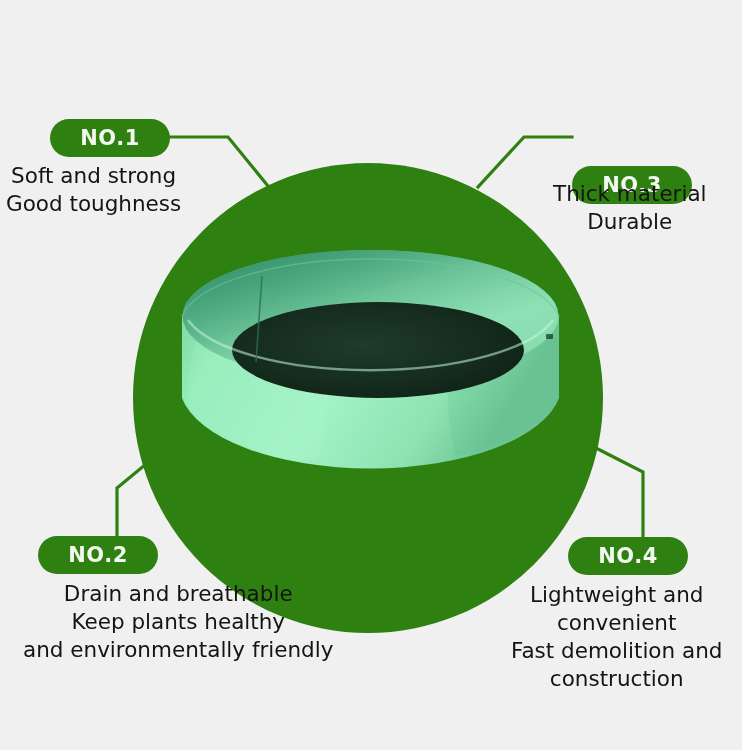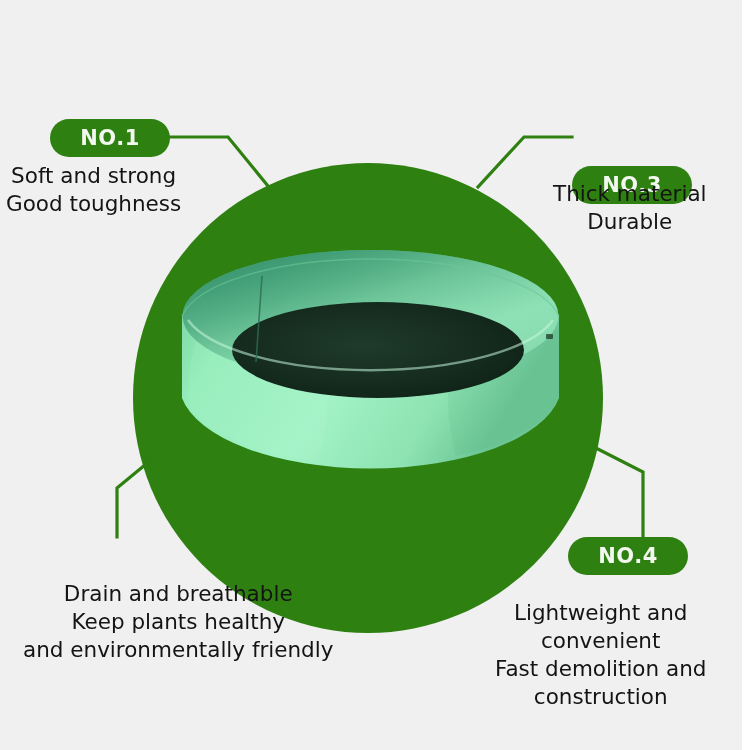--- a/index.html
+++ b/index.html
@@ -71,21 +71,21 @@
     position: absolute;
     color: #141414;
     font-size: 21.5px;
     line-height: 28px;
     white-space: pre;
     text-align: center;
   }
   #text-1 { left: 6px;   top: 162px; }
   #text-3 { left: 553px; top: 180px; }
   #text-2 { left: 23px;   top: 580px; }
-  #text-4 { left: 495px; top: 581px; margin-top: 18px; }
+  #text-4 { left: 511px; top: 581px; }
 </style>
 </head>
 <body>
 
 <div id="stage">
 
   <div id="green-disc"></div>
 
   <div id="product">
     <svg viewBox="0 0 385 280" xmlns="http://www.w3.org/2000/svg">
@@ -149,20 +149,21 @@
       <path d="M572,137 L524,137 L478,187"></path>
 
       <path d="M117,537 L117,488 L157,455"></path>
 
       <path d="M643,537 L643,472 L588,444"></path>
     </g>
   </svg>
 
   <div class="pill" id="pill-1">NO.1</div>
   <div class="pill" id="pill-3">NO.3</div>
+  <div class="pill" id="pill-2">NO.2</div>
   <div class="pill" id="pill-4">NO.4</div>
 
   <div class="feature-text" id="text-1">Soft and strong
 Good toughness</div>
   <div class="feature-text" id="text-3">Thick material
 Durable</div>
   <div class="feature-text" id="text-2">Drain and breathable
 Keep plants healthy
 and environmentally friendly</div>
   <div class="feature-text" id="text-4">Lightweight and

